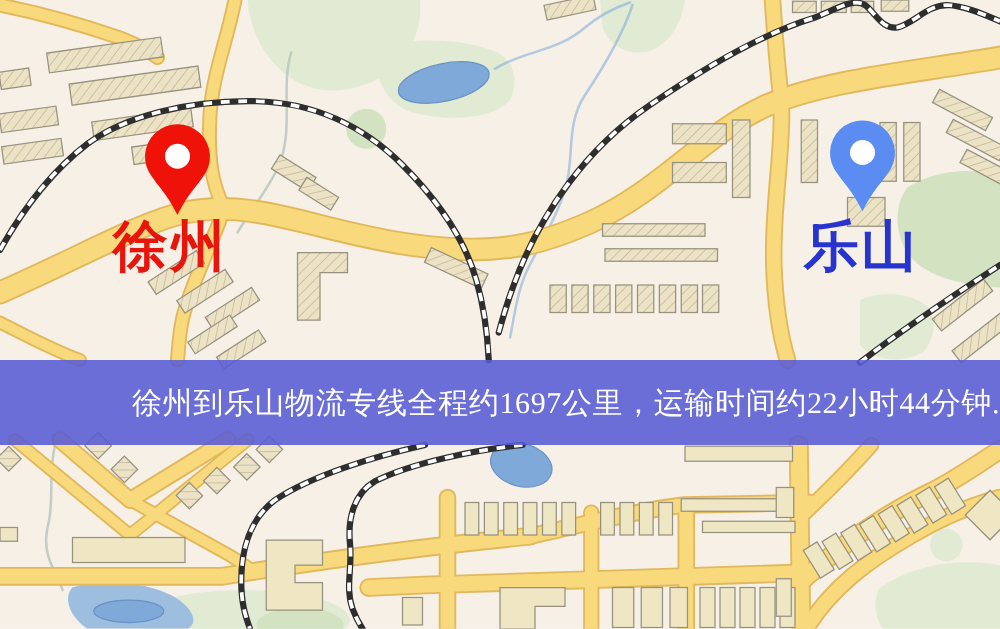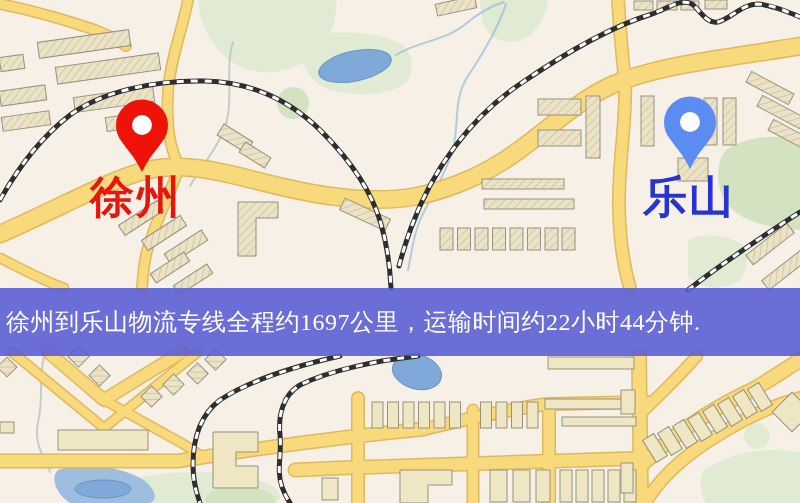--- a/index.html
+++ b/index.html
@@ -30,21 +30,21 @@
   .rail-d{fill:none;stroke:var(--railway);stroke-width:5;stroke-linecap:round;}
   .rail-w{fill:none;stroke:#ffffff;stroke-width:3;stroke-dasharray:7 7;}
   .pin-o{fill:var(--origin-pin);}
   .pin-d{fill:var(--destination-pin);}
   .pin-hole{fill:#ffffff;}
   .city-label{position:absolute;transform:translateX(-50%);font-family:"Liberation Serif",serif;
     font-weight:700;font-size:44px;line-height:1;letter-spacing:2px;white-space:nowrap;top:176px;}
   .city-label.origin{left:136px;color:var(--origin-label);}
   .city-label.dest{left:689px;color:var(--destination-label);}
   .banner{position:absolute;left:0;top:288px;width:800px;height:68px;
-    background:var(--banner-background);display:flex;align-items:center;box-sizing:border-box;padding-left:6px;}
+    background:var(--banner-background);display:flex;align-items:center;box-sizing:border-box;padding-left:6px;justify-content:flex-end;}
   .banner span{color:var(--banner-text);font-family:"Liberation Serif",serif;font-size:24px;
     letter-spacing:.5px;white-space:nowrap;}
 </style>
 </head>
 <body>
 
 <div class="stage">
   <svg class="map" viewBox="0 0 800 503" xmlns="http://www.w3.org/2000/svg">
     <defs>
       <pattern id="hatch" width="6" height="6" patternUnits="userSpaceOnUse" patternTransform="rotate(45)">

